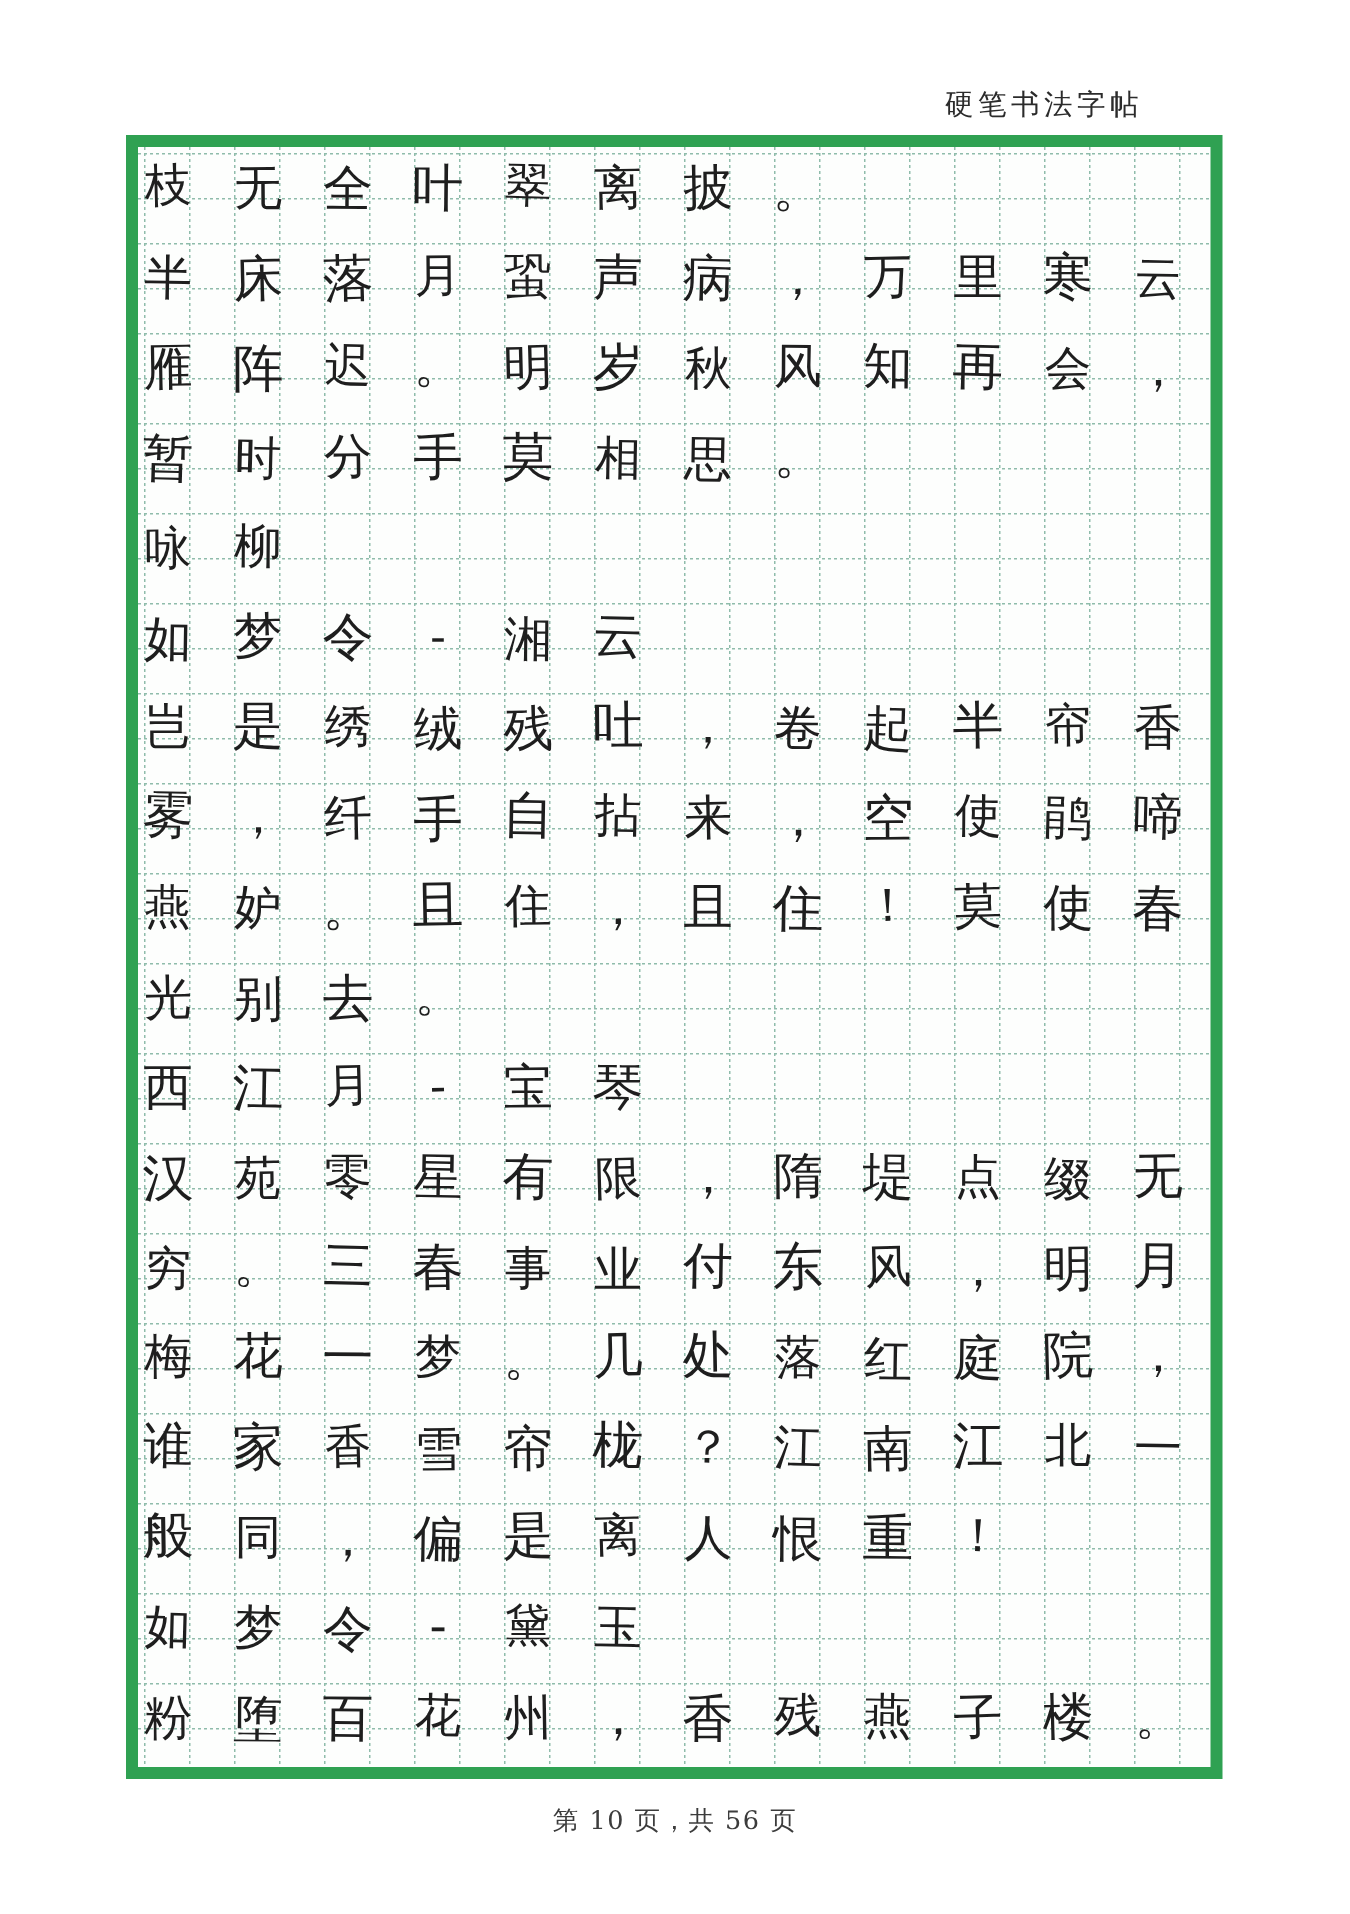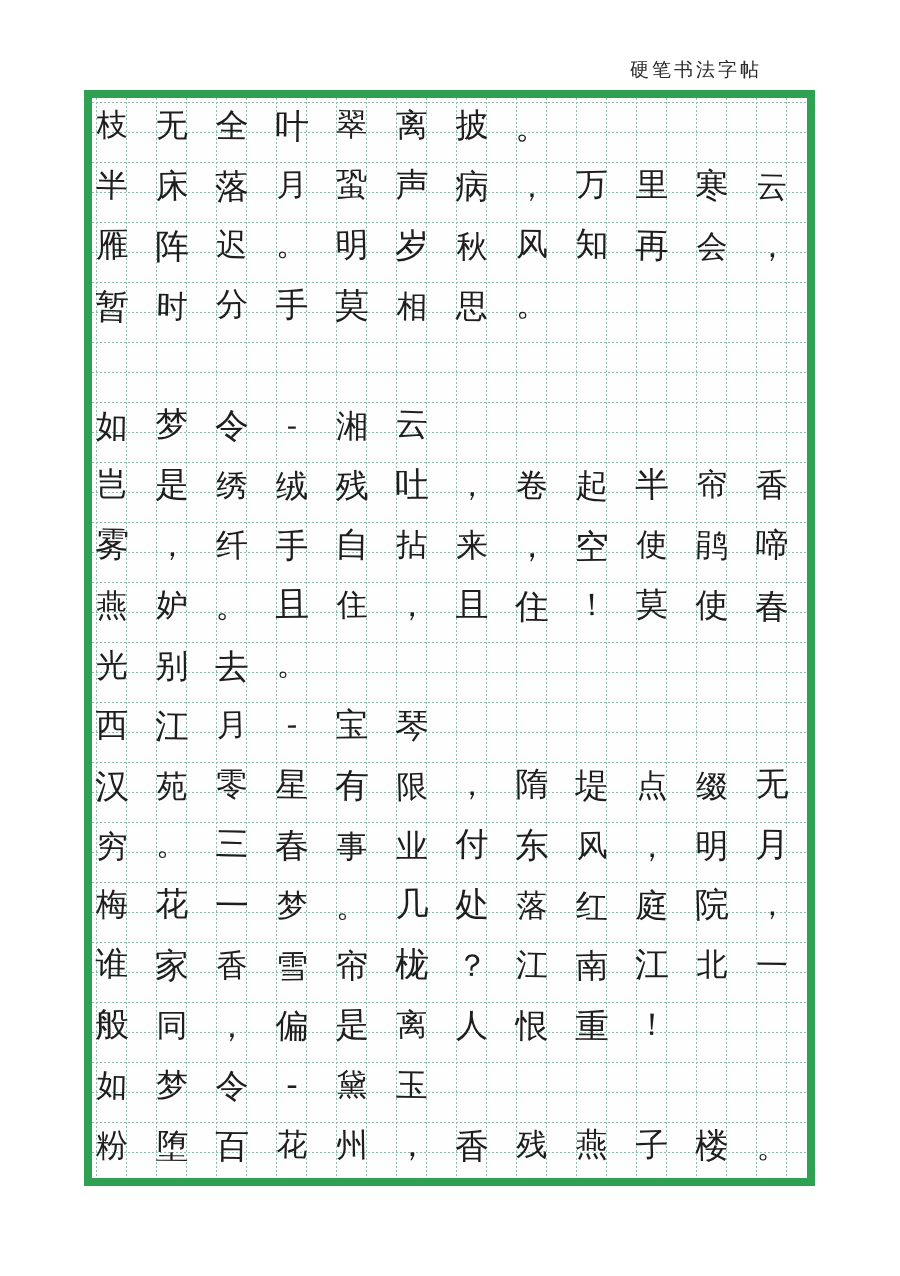--- a/index.html
+++ b/index.html
@@ -135,30 +135,32 @@
         <line x1="0" y1="964.5" x2="715" y2="964.5" stroke="#8fbcab" stroke-width="1" stroke-dasharray="2 2"></line>
         <line x1="0" y1="994.5" x2="715" y2="994.5" stroke="#8fbcab" stroke-width="1" stroke-dasharray="2 2"></line>
         <line x1="0" y1="1024.5" x2="715" y2="1024.5" stroke="#8fbcab" stroke-width="1" stroke-dasharray="2 2"></line>
         <line x1="0" y1="1054.5" x2="715" y2="1054.5" stroke="#8fbcab" stroke-width="1" stroke-dasharray="2 2"></line>
       </svg>
     <div class="chars">
         <div class="char-row" style="top: -3px;"><span class="char-cell" style="font-size: 31px; transform: rotate(-1.5deg) translateY(-1px);">枝</span><span class="char-cell" style="font-size: 32px; transform: rotate(-0.5deg) translateY(0px);">无</span><span class="char-cell" style="font-size: 33px; transform: rotate(0.5deg) translateY(1px);">全</span><span class="char-cell" style="font-size: 34px; transform: rotate(0.5deg) translateY(1px);">叶</span><span class="char-cell" style="font-size: 31px; transform: rotate(1.5deg) translateY(-1px);">翠</span><span class="char-cell" style="font-size: 32px; transform: rotate(-1deg) translateY(0px);">离</span><span class="char-cell" style="font-size: 33px; transform: rotate(-1deg) translateY(0px);">披</span><span class="char-cell" style="font-size: 34px; transform: rotate(0deg) translateY(1px);">。</span></div>
         <div class="char-row" style="top: 57px;"><span class="char-cell" style="font-size: 32px; transform: rotate(1deg) translateY(0px);">半</span><span class="char-cell" style="font-size: 33px; transform: rotate(-1.5deg) translateY(1px);">床</span><span class="char-cell" style="font-size: 34px; transform: rotate(-1.5deg) translateY(1px);">落</span><span class="char-cell" style="font-size: 31px; transform: rotate(-0.5deg) translateY(-1px);">月</span><span class="char-cell" style="font-size: 32px; transform: rotate(-0.5deg) translateY(-1px);">蛩</span><span class="char-cell" style="font-size: 33px; transform: rotate(0.5deg) translateY(0px);">声</span><span class="char-cell" style="font-size: 34px; transform: rotate(1.5deg) translateY(1px);">病</span><span class="char-cell" style="font-size: 31px; transform: rotate(1.5deg) translateY(1px);">，</span><span class="char-cell" style="font-size: 32px; transform: rotate(-1deg) translateY(-1px);">万</span><span class="char-cell" style="font-size: 33px; transform: rotate(0deg) translateY(0px);">里</span><span class="char-cell" style="font-size: 34px; transform: rotate(0deg) translateY(0px);">寒</span><span class="char-cell" style="font-size: 31px; transform: rotate(1deg) translateY(1px);">云</span></div>
         <div class="char-row" style="top: 117px;"><span class="char-cell" style="font-size: 33px; transform: rotate(-1deg) translateY(0px);">雁</span><span class="char-cell" style="font-size: 34px; transform: rotate(0deg) translateY(1px);">阵</span><span class="char-cell" style="font-size: 31px; transform: rotate(1deg) translateY(-1px);">迟</span><span class="char-cell" style="font-size: 32px; transform: rotate(1deg) translateY(-1px);">。</span><span class="char-cell" style="font-size: 33px; transform: rotate(-1.5deg) translateY(0px);">明</span><span class="char-cell" style="font-size: 34px; transform: rotate(-1.5deg) translateY(0px);">岁</span><span class="char-cell" style="font-size: 31px; transform: rotate(-0.5deg) translateY(1px);">秋</span><span class="char-cell" style="font-size: 32px; transform: rotate(0.5deg) translateY(-1px);">风</span><span class="char-cell" style="font-size: 33px; transform: rotate(0.5deg) translateY(-1px);">知</span><span class="char-cell" style="font-size: 34px; transform: rotate(1.5deg) translateY(0px);">再</span><span class="char-cell" style="font-size: 31px; transform: rotate(-1deg) translateY(1px);">会</span><span class="char-cell" style="font-size: 32px; transform: rotate(-1deg) translateY(1px);">，</span></div>
         <div class="char-row" style="top: 177px;"><span class="char-cell" style="font-size: 34px; transform: rotate(1.5deg) translateY(1px);">暂</span><span class="char-cell" style="font-size: 31px; transform: rotate(1.5deg) translateY(1px);">时</span><span class="char-cell" style="font-size: 32px; transform: rotate(-1deg) translateY(-1px);">分</span><span class="char-cell" style="font-size: 33px; transform: rotate(0deg) translateY(0px);">手</span><span class="char-cell" style="font-size: 34px; transform: rotate(0deg) translateY(0px);">莫</span><span class="char-cell" style="font-size: 31px; transform: rotate(1deg) translateY(1px);">相</span><span class="char-cell" style="font-size: 32px; transform: rotate(1deg) translateY(1px);">思</span><span class="char-cell" style="font-size: 33px; transform: rotate(-1.5deg) translateY(-1px);">。</span></div>
+        <div class="char-row" style="top: 237px;"><span class="char-cell" style="font-size: 31px; transform: rotate(-0.5deg) translateY(1px);">咏</span><span class="char-cell" style="font-size: 32px; transform: rotate(0.5deg) translateY(-1px);">柳</span></div>
         <div class="char-row" style="top: 297px;"><span class="char-cell" style="font-size: 32px; transform: rotate(1deg) translateY(1px);">如</span><span class="char-cell" style="font-size: 33px; transform: rotate(-1.5deg) translateY(-1px);">梦</span><span class="char-cell" style="font-size: 34px; transform: rotate(-0.5deg) translateY(0px);">令</span><span class="char-cell" style="font-size: 31px; transform: rotate(-0.5deg) translateY(0px);">-</span><span class="char-cell" style="font-size: 32px; transform: rotate(0.5deg) translateY(1px);">湘</span><span class="char-cell" style="font-size: 33px; transform: rotate(1.5deg) translateY(-1px);">云</span></div>
         <div class="char-row" style="top: 357px;"><span class="char-cell" style="font-size: 33px; transform: rotate(0deg) translateY(-1px);">岂</span><span class="char-cell" style="font-size: 34px; transform: rotate(0deg) translateY(-1px);">是</span><span class="char-cell" style="font-size: 31px; transform: rotate(1deg) translateY(0px);">绣</span><span class="char-cell" style="font-size: 32px; transform: rotate(-1.5deg) translateY(1px);">绒</span><span class="char-cell" style="font-size: 33px; transform: rotate(-1.5deg) translateY(1px);">残</span><span class="char-cell" style="font-size: 34px; transform: rotate(-0.5deg) translateY(-1px);">吐</span><span class="char-cell" style="font-size: 31px; transform: rotate(0.5deg) translateY(0px);">，</span><span class="char-cell" style="font-size: 32px; transform: rotate(0.5deg) translateY(0px);">卷</span><span class="char-cell" style="font-size: 33px; transform: rotate(1.5deg) translateY(1px);">起</span><span class="char-cell" style="font-size: 34px; transform: rotate(-1deg) translateY(-1px);">半</span><span class="char-cell" style="font-size: 31px; transform: rotate(-1deg) translateY(-1px);">帘</span><span class="char-cell" style="font-size: 32px; transform: rotate(0deg) translateY(0px);">香</span></div>
         <div class="char-row" style="top: 417px;"><span class="char-cell" style="font-size: 34px; transform: rotate(1.5deg) translateY(-1px);">雾</span><span class="char-cell" style="font-size: 31px; transform: rotate(-1deg) translateY(0px);">，</span><span class="char-cell" style="font-size: 32px; transform: rotate(-1deg) translateY(0px);">纤</span><span class="char-cell" style="font-size: 33px; transform: rotate(0deg) translateY(1px);">手</span><span class="char-cell" style="font-size: 34px; transform: rotate(1deg) translateY(-1px);">自</span><span class="char-cell" style="font-size: 31px; transform: rotate(1deg) translateY(-1px);">拈</span><span class="char-cell" style="font-size: 32px; transform: rotate(-1.5deg) translateY(0px);">来</span><span class="char-cell" style="font-size: 33px; transform: rotate(-0.5deg) translateY(1px);">，</span><span class="char-cell" style="font-size: 34px; transform: rotate(-0.5deg) translateY(1px);">空</span><span class="char-cell" style="font-size: 31px; transform: rotate(0.5deg) translateY(-1px);">使</span><span class="char-cell" style="font-size: 32px; transform: rotate(1.5deg) translateY(0px);">鹃</span><span class="char-cell" style="font-size: 33px; transform: rotate(1.5deg) translateY(0px);">啼</span></div>
         <div class="char-row" style="top: 477px;"><span class="char-cell" style="font-size: 31px; transform: rotate(0.5deg) translateY(0px);">燕</span><span class="char-cell" style="font-size: 32px; transform: rotate(0.5deg) translateY(0px);">妒</span><span class="char-cell" style="font-size: 33px; transform: rotate(1.5deg) translateY(1px);">。</span><span class="char-cell" style="font-size: 34px; transform: rotate(-1deg) translateY(-1px);">且</span><span class="char-cell" style="font-size: 31px; transform: rotate(-1deg) translateY(-1px);">住</span><span class="char-cell" style="font-size: 32px; transform: rotate(0deg) translateY(0px);">，</span><span class="char-cell" style="font-size: 33px; transform: rotate(0deg) translateY(0px);">且</span><span class="char-cell" style="font-size: 34px; transform: rotate(1deg) translateY(1px);">住</span><span class="char-cell" style="font-size: 31px; transform: rotate(-1.5deg) translateY(-1px);">！</span><span class="char-cell" style="font-size: 32px; transform: rotate(-1.5deg) translateY(-1px);">莫</span><span class="char-cell" style="font-size: 33px; transform: rotate(-0.5deg) translateY(0px);">使</span><span class="char-cell" style="font-size: 34px; transform: rotate(0.5deg) translateY(1px);">春</span></div>
         <div class="char-row" style="top: 537px;"><span class="char-cell" style="font-size: 32px; transform: rotate(-1.5deg) translateY(0px);">光</span><span class="char-cell" style="font-size: 33px; transform: rotate(-0.5deg) translateY(1px);">别</span><span class="char-cell" style="font-size: 34px; transform: rotate(-0.5deg) translateY(1px);">去</span><span class="char-cell" style="font-size: 31px; transform: rotate(0.5deg) translateY(-1px);">。</span></div>
         <div class="char-row" style="top: 597px;"><span class="char-cell" style="font-size: 33px; transform: rotate(0deg) translateY(0px);">西</span><span class="char-cell" style="font-size: 34px; transform: rotate(1deg) translateY(1px);">江</span><span class="char-cell" style="font-size: 31px; transform: rotate(-1.5deg) translateY(-1px);">月</span><span class="char-cell" style="font-size: 32px; transform: rotate(-1.5deg) translateY(-1px);">-</span><span class="char-cell" style="font-size: 33px; transform: rotate(-0.5deg) translateY(0px);">宝</span><span class="char-cell" style="font-size: 34px; transform: rotate(0.5deg) translateY(1px);">琴</span></div>
         <div class="char-row" style="top: 657px;"><span class="char-cell" style="font-size: 34px; transform: rotate(-1deg) translateY(1px);">汉</span><span class="char-cell" style="font-size: 31px; transform: rotate(-1deg) translateY(1px);">苑</span><span class="char-cell" style="font-size: 32px; transform: rotate(0deg) translateY(-1px);">零</span><span class="char-cell" style="font-size: 33px; transform: rotate(1deg) translateY(0px);">星</span><span class="char-cell" style="font-size: 34px; transform: rotate(1deg) translateY(0px);">有</span><span class="char-cell" style="font-size: 31px; transform: rotate(-1.5deg) translateY(1px);">限</span><span class="char-cell" style="font-size: 32px; transform: rotate(-0.5deg) translateY(-1px);">，</span><span class="char-cell" style="font-size: 33px; transform: rotate(-0.5deg) translateY(-1px);">隋</span><span class="char-cell" style="font-size: 34px; transform: rotate(0.5deg) translateY(0px);">堤</span><span class="char-cell" style="font-size: 31px; transform: rotate(0.5deg) translateY(0px);">点</span><span class="char-cell" style="font-size: 32px; transform: rotate(1.5deg) translateY(1px);">缀</span><span class="char-cell" style="font-size: 33px; transform: rotate(-1deg) translateY(-1px);">无</span></div>
         <div class="char-row" style="top: 717px;"><span class="char-cell" style="font-size: 31px; transform: rotate(0.5deg) translateY(1px);">穷</span><span class="char-cell" style="font-size: 32px; transform: rotate(1.5deg) translateY(-1px);">。</span><span class="char-cell" style="font-size: 33px; transform: rotate(1.5deg) translateY(-1px);">三</span><span class="char-cell" style="font-size: 34px; transform: rotate(-1deg) translateY(0px);">春</span><span class="char-cell" style="font-size: 31px; transform: rotate(0deg) translateY(1px);">事</span><span class="char-cell" style="font-size: 32px; transform: rotate(0deg) translateY(1px);">业</span><span class="char-cell" style="font-size: 33px; transform: rotate(1deg) translateY(-1px);">付</span><span class="char-cell" style="font-size: 34px; transform: rotate(-1.5deg) translateY(0px);">东</span><span class="char-cell" style="font-size: 31px; transform: rotate(-1.5deg) translateY(0px);">风</span><span class="char-cell" style="font-size: 32px; transform: rotate(-0.5deg) translateY(1px);">，</span><span class="char-cell" style="font-size: 33px; transform: rotate(-0.5deg) translateY(1px);">明</span><span class="char-cell" style="font-size: 34px; transform: rotate(0.5deg) translateY(-1px);">月</span></div>
         <div class="char-row" style="top: 777px;"><span class="char-cell" style="font-size: 32px; transform: rotate(-0.5deg) translateY(-1px);">梅</span><span class="char-cell" style="font-size: 33px; transform: rotate(-0.5deg) translateY(-1px);">花</span><span class="char-cell" style="font-size: 34px; transform: rotate(0.5deg) translateY(0px);">一</span><span class="char-cell" style="font-size: 31px; transform: rotate(0.5deg) translateY(0px);">梦</span><span class="char-cell" style="font-size: 32px; transform: rotate(1.5deg) translateY(1px);">。</span><span class="char-cell" style="font-size: 33px; transform: rotate(-1deg) translateY(-1px);">几</span><span class="char-cell" style="font-size: 34px; transform: rotate(-1deg) translateY(-1px);">处</span><span class="char-cell" style="font-size: 31px; transform: rotate(0deg) translateY(0px);">落</span><span class="char-cell" style="font-size: 32px; transform: rotate(1deg) translateY(1px);">红</span><span class="char-cell" style="font-size: 33px; transform: rotate(1deg) translateY(1px);">庭</span><span class="char-cell" style="font-size: 34px; transform: rotate(-1.5deg) translateY(-1px);">院</span><span class="char-cell" style="font-size: 31px; transform: rotate(-1.5deg) translateY(-1px);">，</span></div>
         <div class="char-row" style="top: 837px;"><span class="char-cell" style="font-size: 33px; transform: rotate(1deg) translateY(-1px);">谁</span><span class="char-cell" style="font-size: 34px; transform: rotate(-1.5deg) translateY(0px);">家</span><span class="char-cell" style="font-size: 31px; transform: rotate(-1.5deg) translateY(0px);">香</span><span class="char-cell" style="font-size: 32px; transform: rotate(-0.5deg) translateY(1px);">雪</span><span class="char-cell" style="font-size: 33px; transform: rotate(-0.5deg) translateY(1px);">帘</span><span class="char-cell" style="font-size: 34px; transform: rotate(0.5deg) translateY(-1px);">栊</span><span class="char-cell" style="font-size: 31px; transform: rotate(1.5deg) translateY(0px);">？</span><span class="char-cell" style="font-size: 32px; transform: rotate(1.5deg) translateY(0px);">江</span><span class="char-cell" style="font-size: 33px; transform: rotate(-1deg) translateY(1px);">南</span><span class="char-cell" style="font-size: 34px; transform: rotate(0deg) translateY(-1px);">江</span><span class="char-cell" style="font-size: 31px; transform: rotate(0deg) translateY(-1px);">北</span><span class="char-cell" style="font-size: 32px; transform: rotate(1deg) translateY(0px);">一</span></div>
         <div class="char-row" style="top: 897px;"><span class="char-cell" style="font-size: 34px; transform: rotate(-1deg) translateY(-1px);">般</span><span class="char-cell" style="font-size: 31px; transform: rotate(0deg) translateY(0px);">同</span><span class="char-cell" style="font-size: 32px; transform: rotate(1deg) translateY(1px);">，</span><span class="char-cell" style="font-size: 33px; transform: rotate(1deg) translateY(1px);">偏</span><span class="char-cell" style="font-size: 34px; transform: rotate(-1.5deg) translateY(-1px);">是</span><span class="char-cell" style="font-size: 31px; transform: rotate(-1.5deg) translateY(-1px);">离</span><span class="char-cell" style="font-size: 32px; transform: rotate(-0.5deg) translateY(0px);">人</span><span class="char-cell" style="font-size: 33px; transform: rotate(0.5deg) translateY(1px);">恨</span><span class="char-cell" style="font-size: 34px; transform: rotate(0.5deg) translateY(1px);">重</span><span class="char-cell" style="font-size: 31px; transform: rotate(1.5deg) translateY(-1px);">！</span></div>
         <div class="char-row" style="top: 957px;"><span class="char-cell" style="font-size: 31px; transform: rotate(1.5deg) translateY(0px);">如</span><span class="char-cell" style="font-size: 32px; transform: rotate(1.5deg) translateY(0px);">梦</span><span class="char-cell" style="font-size: 33px; transform: rotate(-1deg) translateY(1px);">令</span><span class="char-cell" style="font-size: 34px; transform: rotate(0deg) translateY(-1px);">-</span><span class="char-cell" style="font-size: 31px; transform: rotate(0deg) translateY(-1px);">黛</span><span class="char-cell" style="font-size: 32px; transform: rotate(1deg) translateY(0px);">玉</span></div>
         <div class="char-row" style="top: 1017px;"><span class="char-cell" style="font-size: 32px; transform: rotate(-0.5deg) translateY(0px);">粉</span><span class="char-cell" style="font-size: 33px; transform: rotate(0.5deg) translateY(1px);">堕</span><span class="char-cell" style="font-size: 34px; transform: rotate(0.5deg) translateY(1px);">百</span><span class="char-cell" style="font-size: 31px; transform: rotate(1.5deg) translateY(-1px);">花</span><span class="char-cell" style="font-size: 32px; transform: rotate(-1deg) translateY(0px);">州</span><span class="char-cell" style="font-size: 33px; transform: rotate(-1deg) translateY(0px);">，</span><span class="char-cell" style="font-size: 34px; transform: rotate(0deg) translateY(1px);">香</span><span class="char-cell" style="font-size: 31px; transform: rotate(1deg) translateY(-1px);">残</span><span class="char-cell" style="font-size: 32px; transform: rotate(1deg) translateY(-1px);">燕</span><span class="char-cell" style="font-size: 33px; transform: rotate(-1.5deg) translateY(0px);">子</span><span class="char-cell" style="font-size: 34px; transform: rotate(-1.5deg) translateY(0px);">楼</span><span class="char-cell" style="font-size: 31px; transform: rotate(-0.5deg) translateY(1px);">。</span></div>
       </div>
   </div>
 
+  <div class="footer-pagenum">第 10 页，共 56 页</div>
 
 </div>
 
 </body></html>

